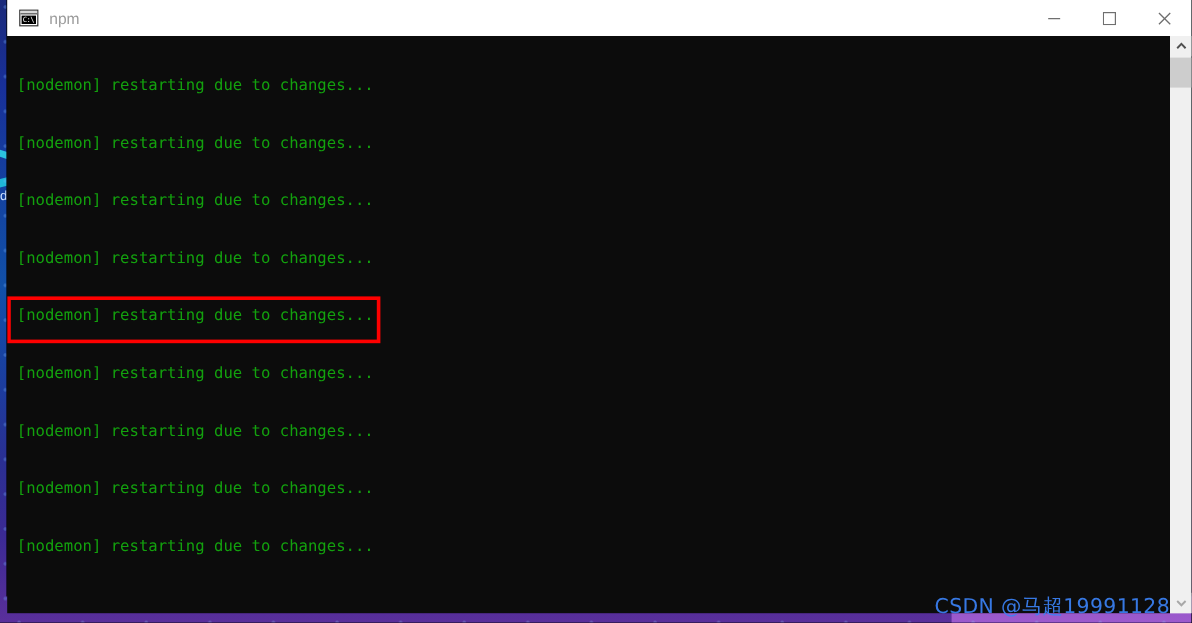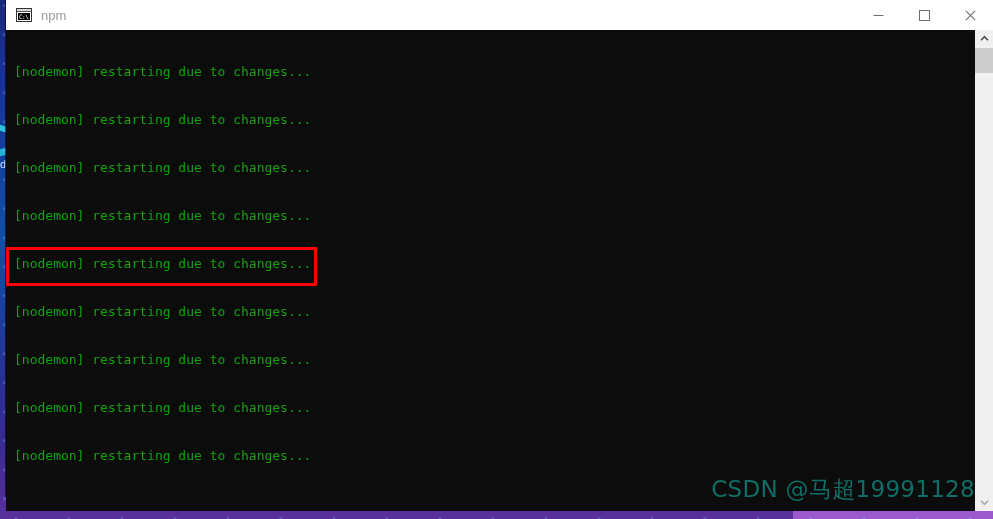--- a/index.html
+++ b/index.html
@@ -237,23 +237,23 @@
     display: flex;
     align-items: center;
     justify-content: center;
     background: #f0f0f0;
   }
 
   
   #watermark {
     position: absolute;
     right: 18px;
-    bottom: 14px;
-    font-size: 23px;
-    color: #0f766e;
+    bottom: 2px;
+    font-size: 17px;
+    color: #3b82f6;
     font-family: "DejaVu Sans", sans-serif;
     white-space: nowrap;
     opacity: .92;
     letter-spacing: .3px;
   }
 </style>
 </head>
 <body>
 
 <div id="desktop">

